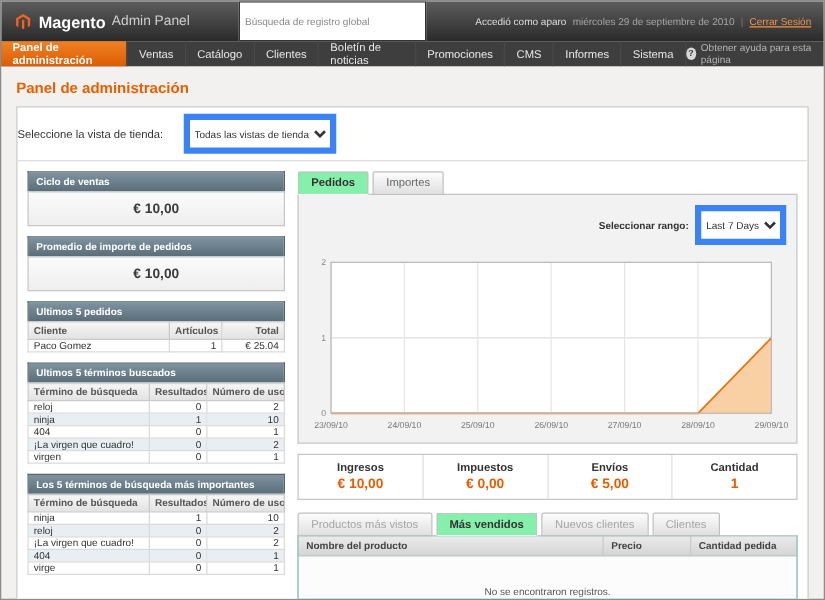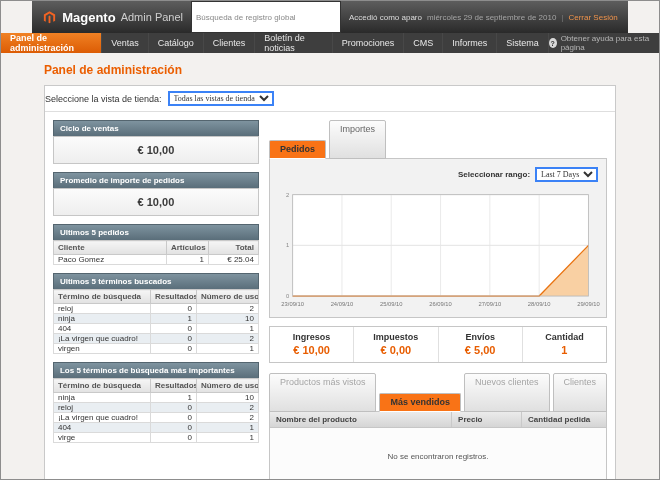--- a/index.html
+++ b/index.html
@@ -1,64 +1,64 @@
 <!DOCTYPE html>
 <html><head>
 <meta charset="utf-8">
 <style>
   * { margin:0; padding:0; box-sizing:border-box; }
   html,body { background:#9a9a9a; }
   body { font-family:"Liberation Sans","DejaVu Sans",sans-serif; }
-  .app { width:660px; height:480px; margin:0 auto; background:#f3f1ef; border:1px solid #8d8d8d; overflow:hidden; display:flex; flex-direction:column;align-items:center; }
+  .app { width:660px; height:480px; margin:0 auto; background:#f3f1ef; border:1px solid #8d8d8d; overflow:hidden; display:flex; flex-direction:column; }
 
   
   .header { flex:0 0 28px; background:linear-gradient(#5d5d5d,#2a2a2a); display:flex; align-items:center; padding:0 10px; gap:8px; }
   .logo { display:flex; align-items:center; gap:5px; }
   .logo svg { width:15px; height:15px; }
   .logo-name { color:#fff; font-weight:bold; font-size:13px; }
   .logo-sub { color:#cfcfcf; font-size:11px; }
   .header-search { flex:1; display:flex; justify-content:center; }
   .header-search input { width:150px; height:32px; font-size:8px; color:#888; border:1px solid #333; padding:0 4px; background:#fff; font-family:inherit; }
   .header-user { display:flex; align-items:center; gap:5px; font-size:8px; color:#ddd; white-space:nowrap; }
   .header-user .date { color:#a5a5a5; }
   .header-user .sep { color:#777; }
-  .header-user a { color:#f0944c; cursor:pointer; }
+  .header-user a { color:#f0944c; text-decoration:underline; cursor:pointer; }
 
   
   .nav { flex:0 0 19px; background:#3e3e3e; display:flex; align-items:stretch; font-size:9px; color:#e8e8e8; padding-right:8px; }
   .nav-item { display:flex; align-items:center; padding:0 9px; cursor:pointer; border-right:1px solid #484848; }
   .nav-item.active { background:linear-gradient(#f08124,#dc5c04); color:#fff; font-weight:bold; }
   .nav-help { margin-left:auto; display:flex; align-items:center; gap:4px; color:#b5b5b5; font-size:8px; cursor:pointer; }
   .help-icon { width:10px; height:10px; border-radius:50%; background:#d8d8d8; color:#333; font-size:7px; font-weight:bold; display:flex; align-items:center; justify-content:center; }
 
   
   .content { flex:1; padding:8px 12px 10px; overflow:hidden; }
   .page-title { color:#eb5e00; font-size:12px; font-weight:bold; margin:2px 0 8px; }
   .content-box { border:1px solid #c9c9c9; background:#fff; }
-  .switcher-row { display:flex; align-items:center; gap:6px; padding:5px 0; border-bottom:1px solid #dedede; font-size:9px; color:#333; }
-  select { font-size:8px; font-family:Liberation Serif, serif; color:#333; border:2px solid #3b82f6; background:#fff; height:15px; }
+  .switcher-row { display:flex; align-items:center; gap:16px; padding:5px 0; border-bottom:1px solid #dedede; font-size:9px; color:#333; }
+  select { font-size:8px; font-family:Liberation Sans, sans-serif; color:#333; border:5px solid #3b82f6; background:#fff; height:32px; }
   .dashboard { display:flex; gap:10px; padding:8px; }
   .col-left { flex:0 0 206px; width:206px; display:flex; flex-direction:column; gap:8px; }
   .col-right { flex:1; min-width:0; }
 
   
   .panel-head { background:linear-gradient(#7e939f,#5a6e7a); color:#fff; font-size:8px; font-weight:bold; padding:3px 6px; border:1px solid #54656f; border-bottom:none; }
   .panel-value { border:1px solid #c6c6c6; background:linear-gradient(#fbfbfb,#eeeeee); text-align:center; font-size:11px; font-weight:bold; color:#3a3a3a; padding:7px 0; }
   table { width:100%; border-collapse:collapse; font-size:8px; table-layout:fixed; }
   th { background:linear-gradient(#f5f5f5,#e2e2e2); border:1px solid #c9c9c9; color:#555; font-weight:bold; text-align:left; padding:2px 4px; white-space:nowrap; overflow:hidden; }
   td { border:1px solid #dadada; color:#333; padding:0 4px; background:#fff; white-space:nowrap; overflow:hidden; }
   tr.alt td { background:#e9eef2; }
   .num { text-align:right; }
   .w-art { width:42px;margin-left:12px; } .w-total { width:50px; }
   .w-res { width:46px; } .w-usos { width:62px; }
 
   
   .tabs { display:flex; gap:3px; position:relative; z-index:2; margin-bottom:-1px; }
   .tab { font-size:9px; color:#666; padding:3px 10px 4px; border:1px solid #bfbfbf; border-radius:2px 2px 0 0; background:linear-gradient(#fcfcfc,#e0e0e0); cursor:pointer; }
-  .tab.active { background:#f97316; color:#333; font-weight:bold; border-bottom-color:#fff;margin-top:20px; }
+  .tab.active { background:#86efac; color:#333; font-weight:bold; border-bottom-color:#fff; }
   .tab.disabled { color:#a5a5a5; cursor:default; }
   .tabs-bottom { margin-top:10px; }
 
   
   .chart-box { border:1px solid #c6c6c6; background:#f2f2f2; padding:6px; }
   .range-row { display:flex; justify-content:flex-end; align-items:center; gap:5px; font-size:8px; font-weight:bold; color:#333; padding:2px 2px 6px; }
   .chart-svg { display:block; width:100%; }
 
   
   .stats-box { border:1px solid #c6c6c6; background:#fff; display:flex; margin-top:8px; }

